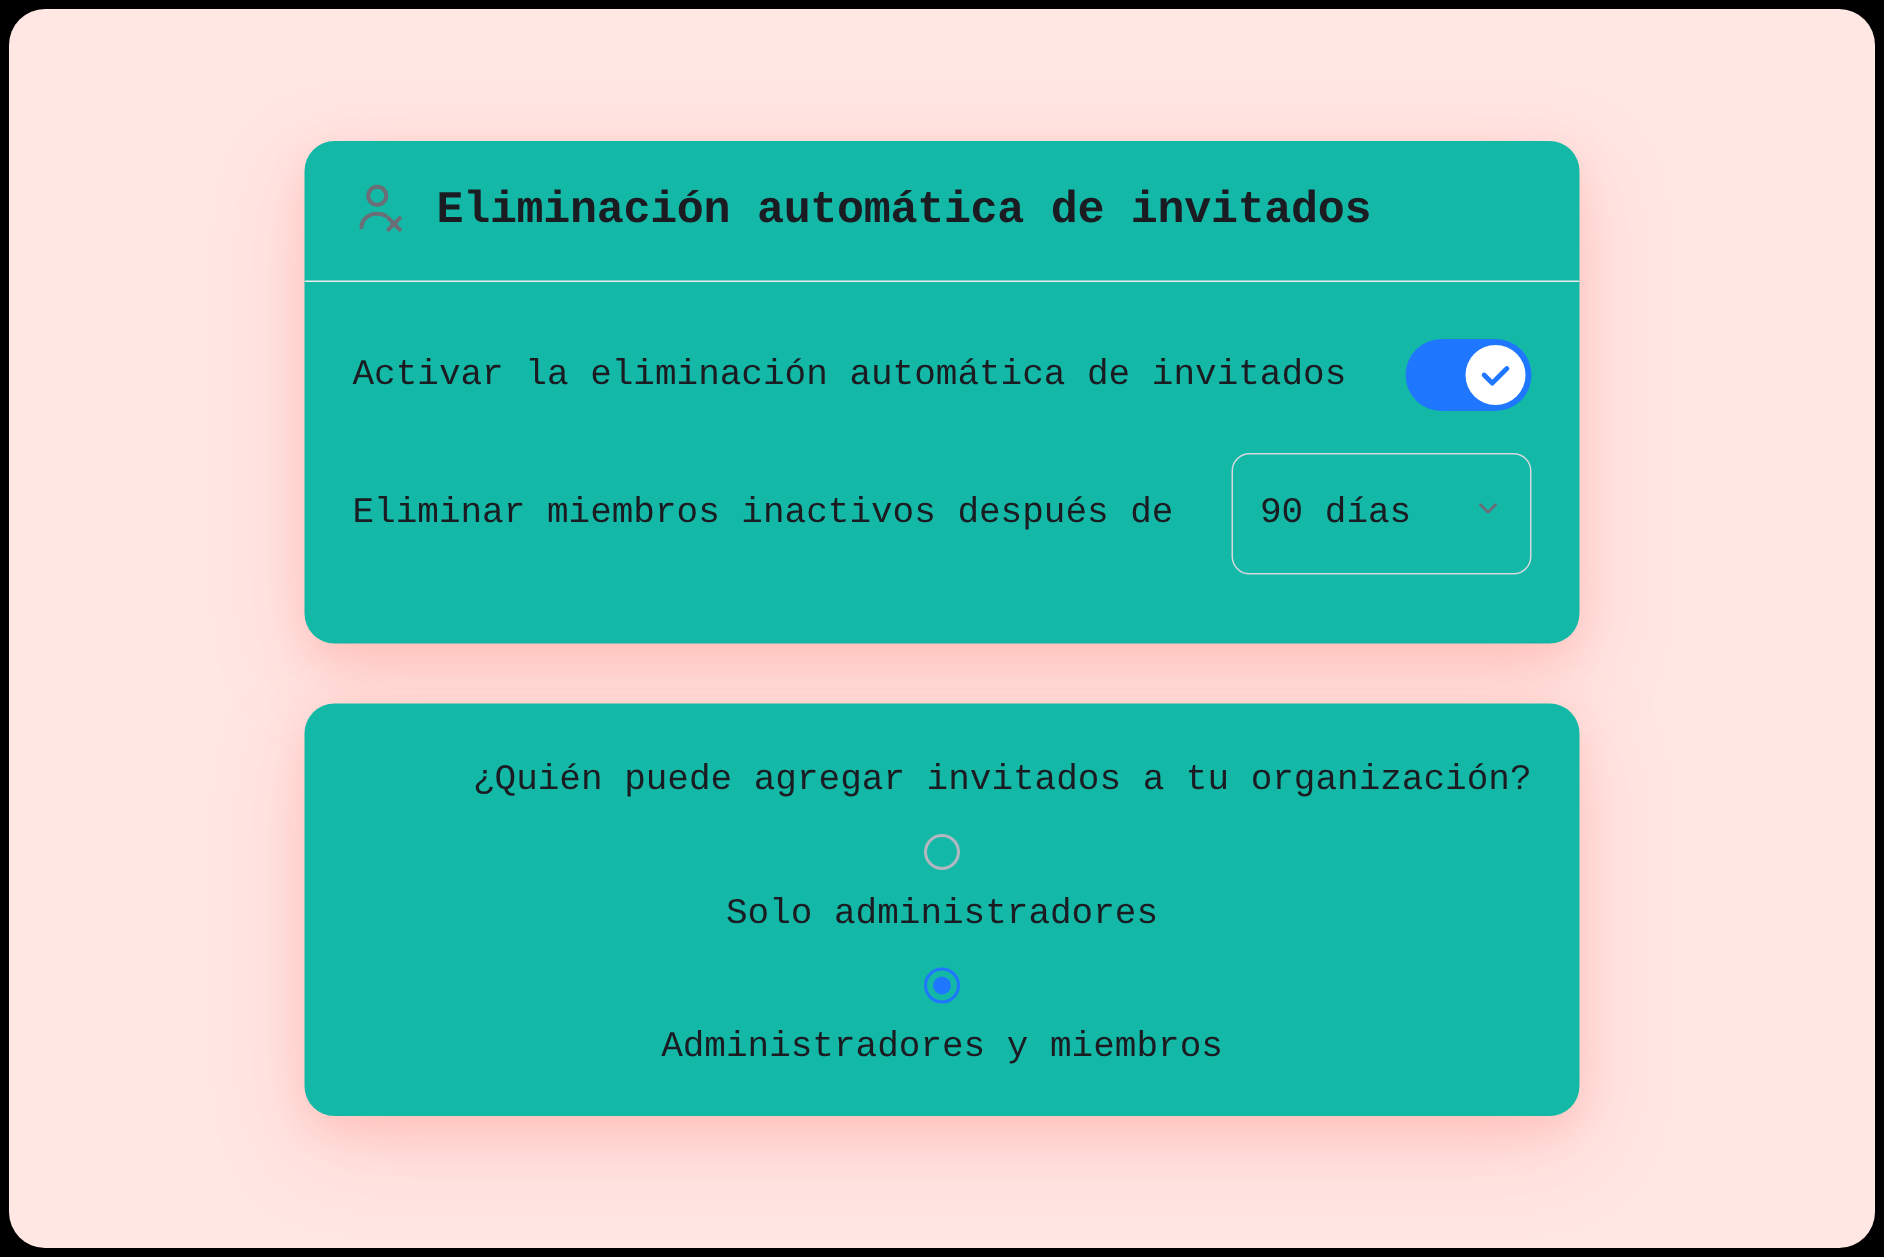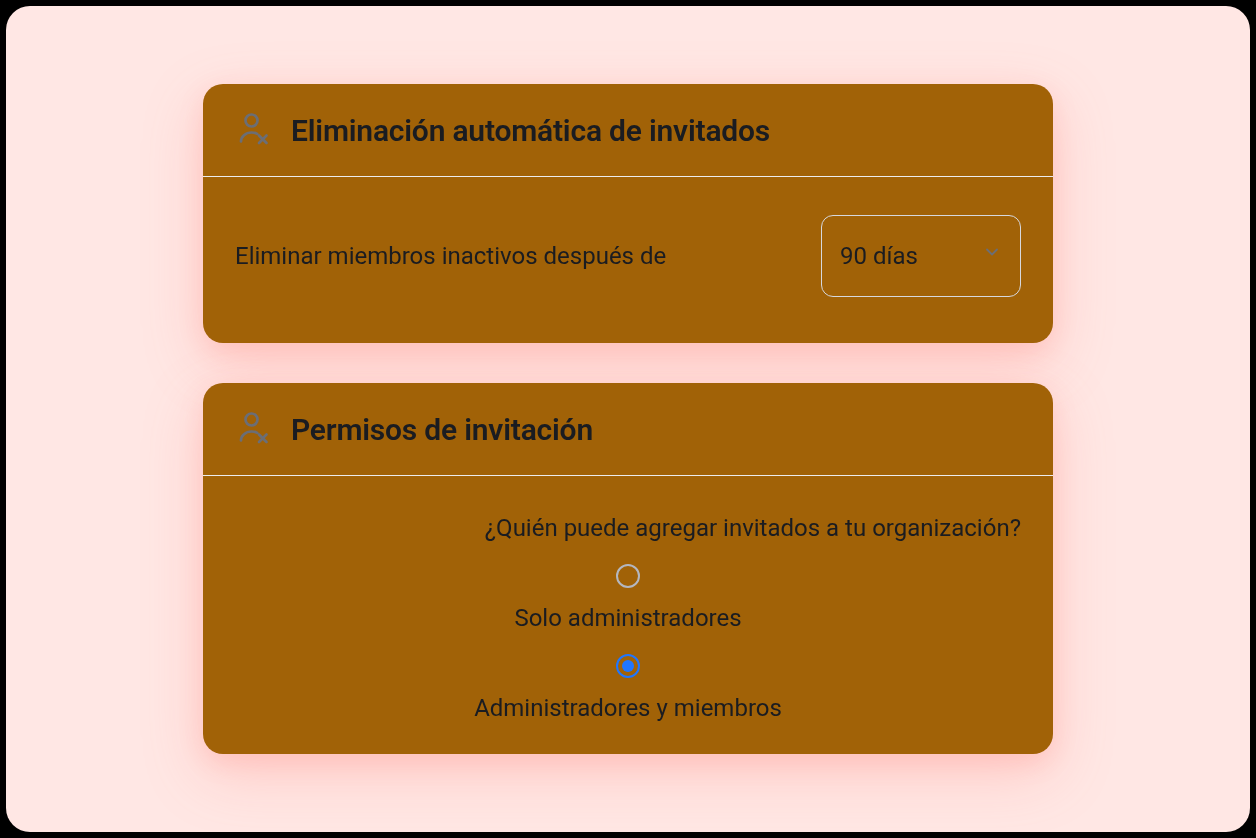--- a/index.html
+++ b/index.html
@@ -22,24 +22,25 @@
       background: #ffe7e4;
       border-radius: 24px;
       display: flex;
       flex-direction: column;
       align-items: center;
       justify-content: center;
       gap: 40px;
     }
     .card {
       width: 850px;
-      background: #a16207;
+      background: #14b8a6;
       border-radius: 20px;
       box-shadow: 0 20px 60px rgba(255, 120, 110, 0.25), 0 8px 24px rgba(255, 120, 110, 0.18);
       overflow: hidden;
+      font-family: Liberation Mono, monospace;
     }
     .card-header {
       display: flex;
       align-items: center;
       gap: 20px;
       padding: 26px 32px;
       border-bottom: 1px solid #ececed;
     }
     .card-header .icon {
       flex-shrink: 0;
@@ -163,45 +164,44 @@
           <circle cx="11" cy="7" r="4"></circle>
           <path d="M4 21c0-3.3 3-6 7-6 1.4 0 2.7.3 3.8.9"></path>
           <line x1="16" y1="17" x2="21" y2="22"></line>
           <line x1="21" y1="17" x2="16" y2="22"></line>
         </svg>
       </span>
       <h2 class="card-title">Eliminación automática de invitados</h2>
     </div>
     <div class="card-body">
       <div class="row">
+        <span class="row-label">Activar la eliminación automática de invitados</span>
+        <div class="toggle">
+          <div class="knob">
+            <svg width="26" height="26" viewBox="0 0 24 24" fill="none" stroke="currentColor" stroke-width="3" stroke-linecap="round" stroke-linejoin="round">
+              <polyline points="5 12 10 17 19 8"></polyline>
+            </svg>
+          </div>
+        </div>
+      </div>
+      <div class="row">
         <span class="row-label">Eliminar miembros inactivos después de</span>
         <div class="select">
           <span class="select-value">90 días</span>
           <span class="select-chevron">
             <svg width="20" height="20" viewBox="0 0 24 24" fill="none" stroke="currentColor" stroke-width="2.2" stroke-linecap="round" stroke-linejoin="round">
               <polyline points="6 9 12 15 18 9"></polyline>
             </svg>
           </span>
         </div>
       </div>
     </div>
   </div>
 
   <div class="card">
-    <div class="card-header">
-      <span class="icon">
-        <svg width="36" height="36" viewBox="0 0 24 24" fill="none" stroke="currentColor" stroke-width="1.8" stroke-linecap="round" stroke-linejoin="round">
-          <circle cx="11" cy="7" r="4"></circle>
-          <path d="M4 21c0-3.3 3-6 7-6 1.4 0 2.7.3 3.8.9"></path>
-          <line x1="16" y1="17" x2="21" y2="22"></line>
-          <line x1="21" y1="17" x2="16" y2="22"></line>
-        </svg>
-      </span>
-      <h2 class="card-title">Permisos de invitación</h2>
-    </div>
     <div class="card-body">
       <div class="question">¿Quién puede agregar invitados a tu organización?</div>
       <div class="radio-group">
         <div class="radio-row">
           <span class="radio"></span>
           <span class="radio-label">Solo administradores</span>
         </div>
         <div class="radio-row">
           <span class="radio selected"></span>
           <span class="radio-label">Administradores y miembros</span>

